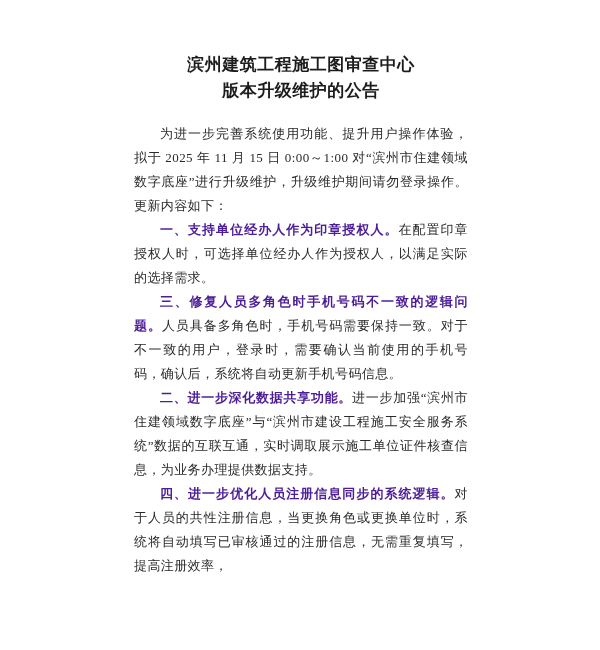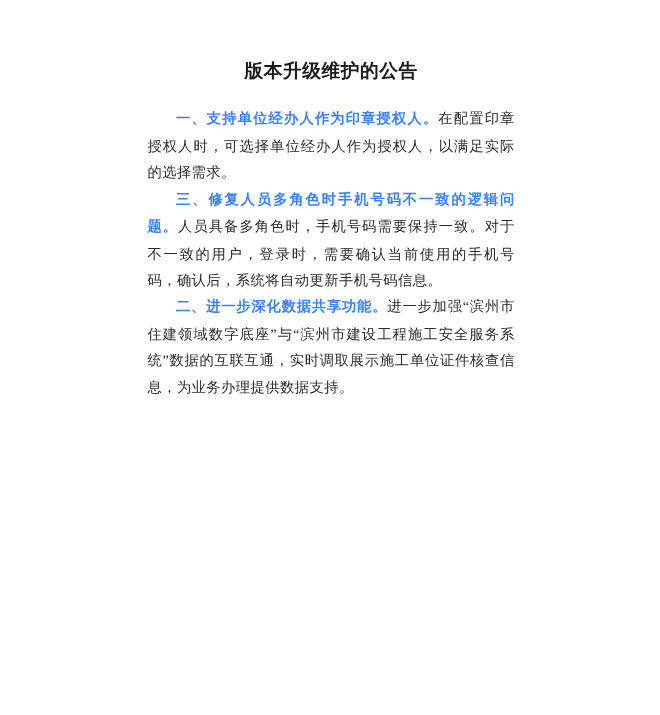--- a/index.html
+++ b/index.html
@@ -40,38 +40,41 @@
   .para {
     margin: 0;
     text-align: justify;
     text-justify: inter-ideograph;
     text-indent: 2em;
     word-break: break-all;
     overflow-wrap: break-word;
     color: #2a2a2a;
   }
   .lead {
-    font-family: Liberation Mono, monospace;
+    font-family: Liberation Sans, sans-serif;
     font-weight: 700;
-    color: #3b82f6;
+    color: #4c1d95;
   }
 </style>
 </head>
 <body>
 
 <div class="page">
 
   <h1 class="doc-title">
+    <span class="title-line">滨州建筑工程施工图审查中心</span>
     <span class="title-line">版本升级维护的公告</span>
   </h1>
 
   <div class="doc-body">
 
+    <p class="para">为进一步完善系统使用功能、提升用户操作体验，拟于 2025 年 11 月 15 日 0:00～1:00 对“滨州市住建领域数字底座”进行升级维护，升级维护期间请勿登录操作。更新内容如下：</p>
 
     <p class="para"><span class="lead">一、支持单位经办人作为印章授权人。</span><span>在配置印章授权人时，可选择单位经办人作为授权人，以满足实际的选择需求。</span></p>
 
     <p class="para"><span class="lead">三、修复人员多角色时手机号码不一致的逻辑问题。</span><span>人员具备多角色时，手机号码需要保持一致。对于不一致的用户，登录时，需要确认当前使用的手机号码，确认后，系统将自动更新手机号码信息。</span></p>
 
     <p class="para"><span class="lead">二、进一步深化数据共享功能。</span><span>进一步加强“滨州市住建领域数字底座”与“滨州市建设工程施工安全服务系统”数据的互联互通，实时调取展示施工单位证件核查信息，为业务办理提供数据支持。</span></p>
 
+    <p class="para"><span class="lead">四、进一步优化人员注册信息同步的系统逻辑。</span><span>对于人员的共性注册信息，当更换角色或更换单位时，系统将自动填写已审核通过的注册信息，无需重复填写，提高注册效率，</span></p>
 
   </div>
 </div>
 
 </body></html>

